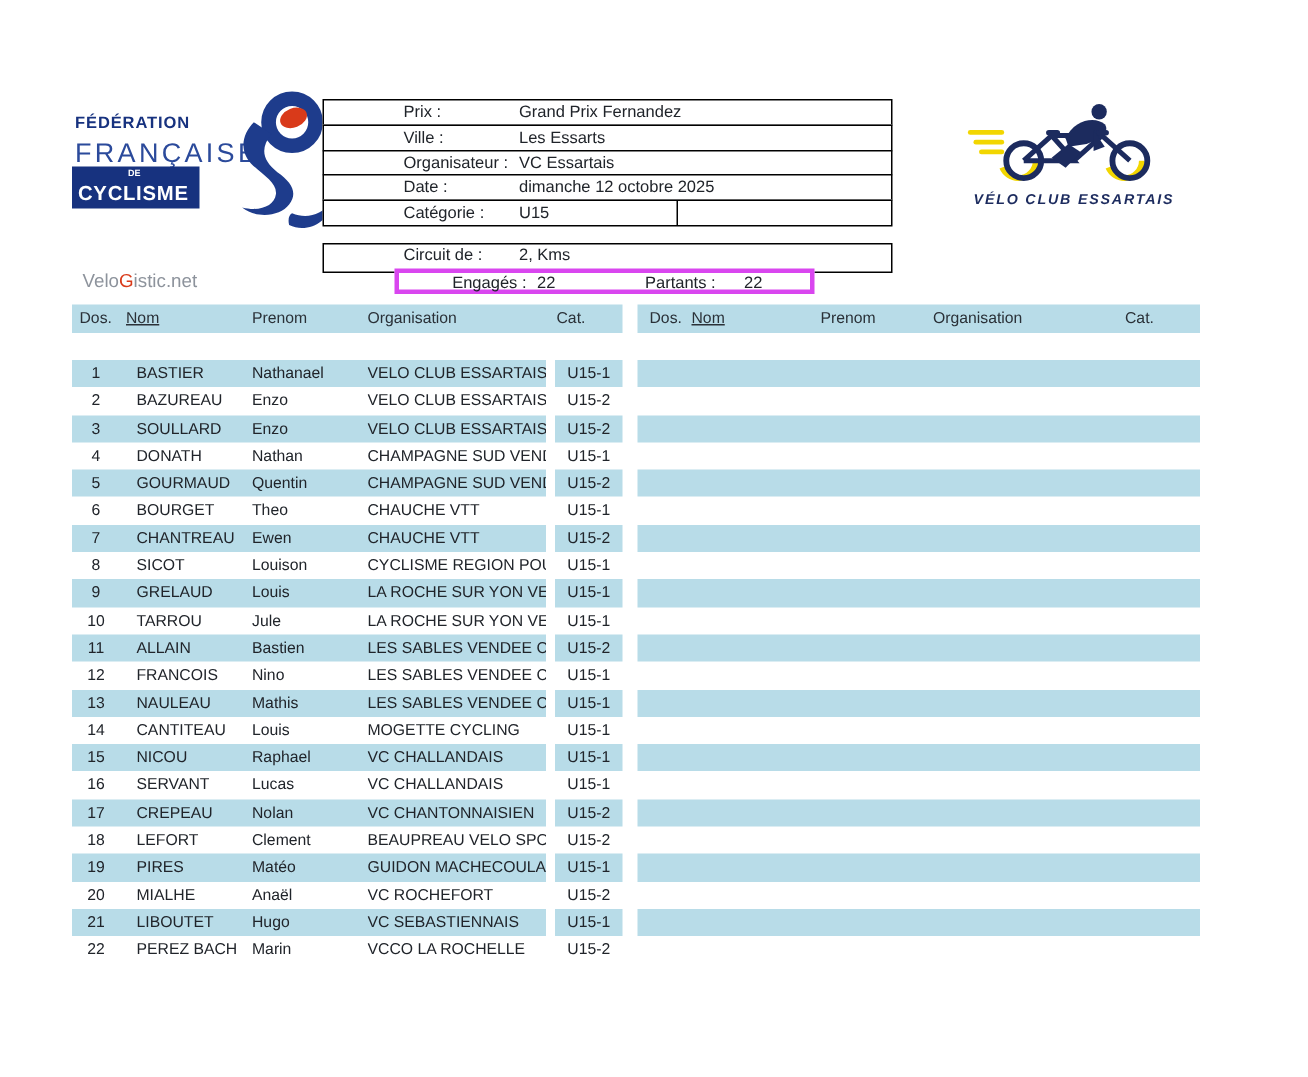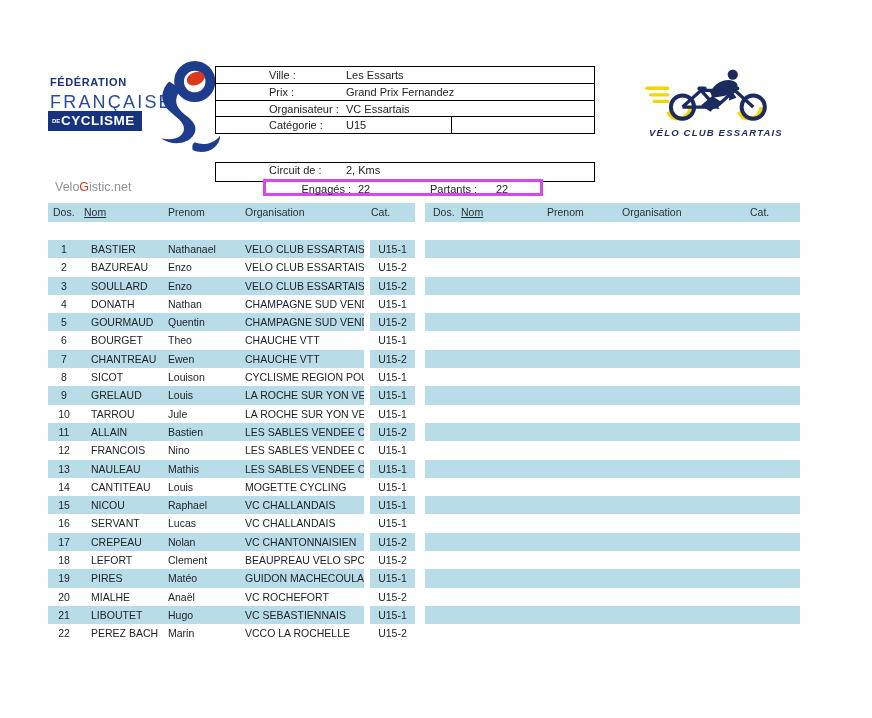--- a/index.html
+++ b/index.html
@@ -13,21 +13,21 @@
     --red:#d93a1a;
   }
   html,body{margin:0;padding:0;background:#fff;}
   body{width:872px;height:718px;font-family:"Liberation Sans",sans-serif;color:var(--txt);}
   .canvas{position:relative;width:872px;height:718px;overflow:hidden;background:#fff;}
 
   
   .ffc{position:absolute;left:48px;top:64px;width:180px;height:92px;}
   .ffc-l1{position:absolute;left:2px;top:12px;font-size:11px;font-weight:bold;color:var(--navy);letter-spacing:.6px;}
   .ffc-l2{position:absolute;left:2px;top:28px;font-size:18px;font-weight:400;color:var(--navy2);letter-spacing:2.2px;}
-  .ffc-box{position:absolute;left:0px;top:47px;background:var(--navy);color:#fff;padding:2px 7px 3px 4px;display:flex;align-items:center;gap:2px;}
+  .ffc-box{position:absolute;left:0px;top:47px;background:var(--navy);color:#fff;padding:2px 7px 3px 4px;display:flex;align-items:center;gap:2px;flex-direction:column;}
   .ffc-de{font-size:6px;font-weight:bold;line-height:6px;width:7px;}
   .ffc-l3{font-size:13.5px;font-weight:bold;letter-spacing:.5px;}
   .ffc-swan{position:absolute;left:84px;top:-6px;}
 
   
   .velogistic{position:absolute;left:55px;top:180px;font-size:12.5px;color:var(--gray);cursor:pointer;}
   .velogistic .vg-red{color:var(--red);}
 
   
   .infobox{position:absolute;left:215px;top:66px;width:380px;}
@@ -93,30 +93,34 @@
       <path d="M64 86 C74 90 84 87 90 79 C90 92 74 100 62 94 C61 90 62 87 64 86 Z" fill="#1e3c8c"></path>
     </svg>
   </div>
 
   <div class="velogistic">
     <span class="vg-gray">Velo</span><span class="vg-red">G</span><span class="vg-gray">istic.net</span>
   </div>
 
   <div class="infobox">
     <div class="info-row">
+      <span class="info-label">Prix :</span>
+      <span class="info-value">Grand Prix Fernandez</span>
+    </div>
+    <div class="info-row">
       <span class="info-label">Ville :</span>
       <span class="info-value">Les Essarts</span>
-    </div>
-    <div class="info-row">
-      <span class="info-label">Prix :</span>
-      <span class="info-value">Grand Prix Fernandez</span>
     </div>
     <div class="info-row">
       <span class="info-label">Organisateur :</span>
       <span class="info-value">VC Essartais</span>
+    </div>
+    <div class="info-row">
+      <span class="info-label">Date :</span>
+      <span class="info-value">dimanche 12 octobre 2025</span>
     </div>
     <div class="info-row">
       <span class="info-label">Catégorie :</span>
       <span class="info-value">U15</span>
       <span class="info-divider"></span>
     </div>
   </div>
 
   <div class="circuitbox">
     <span class="circuit-label">Circuit de :</span>

